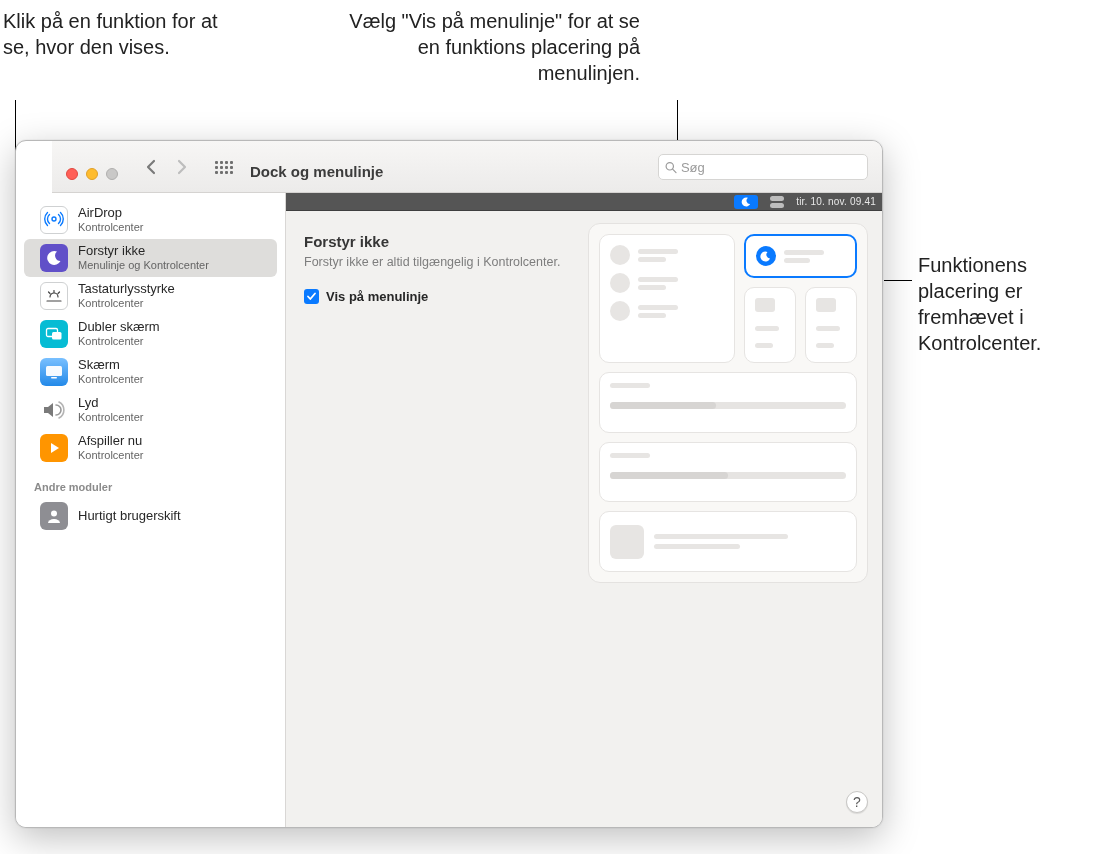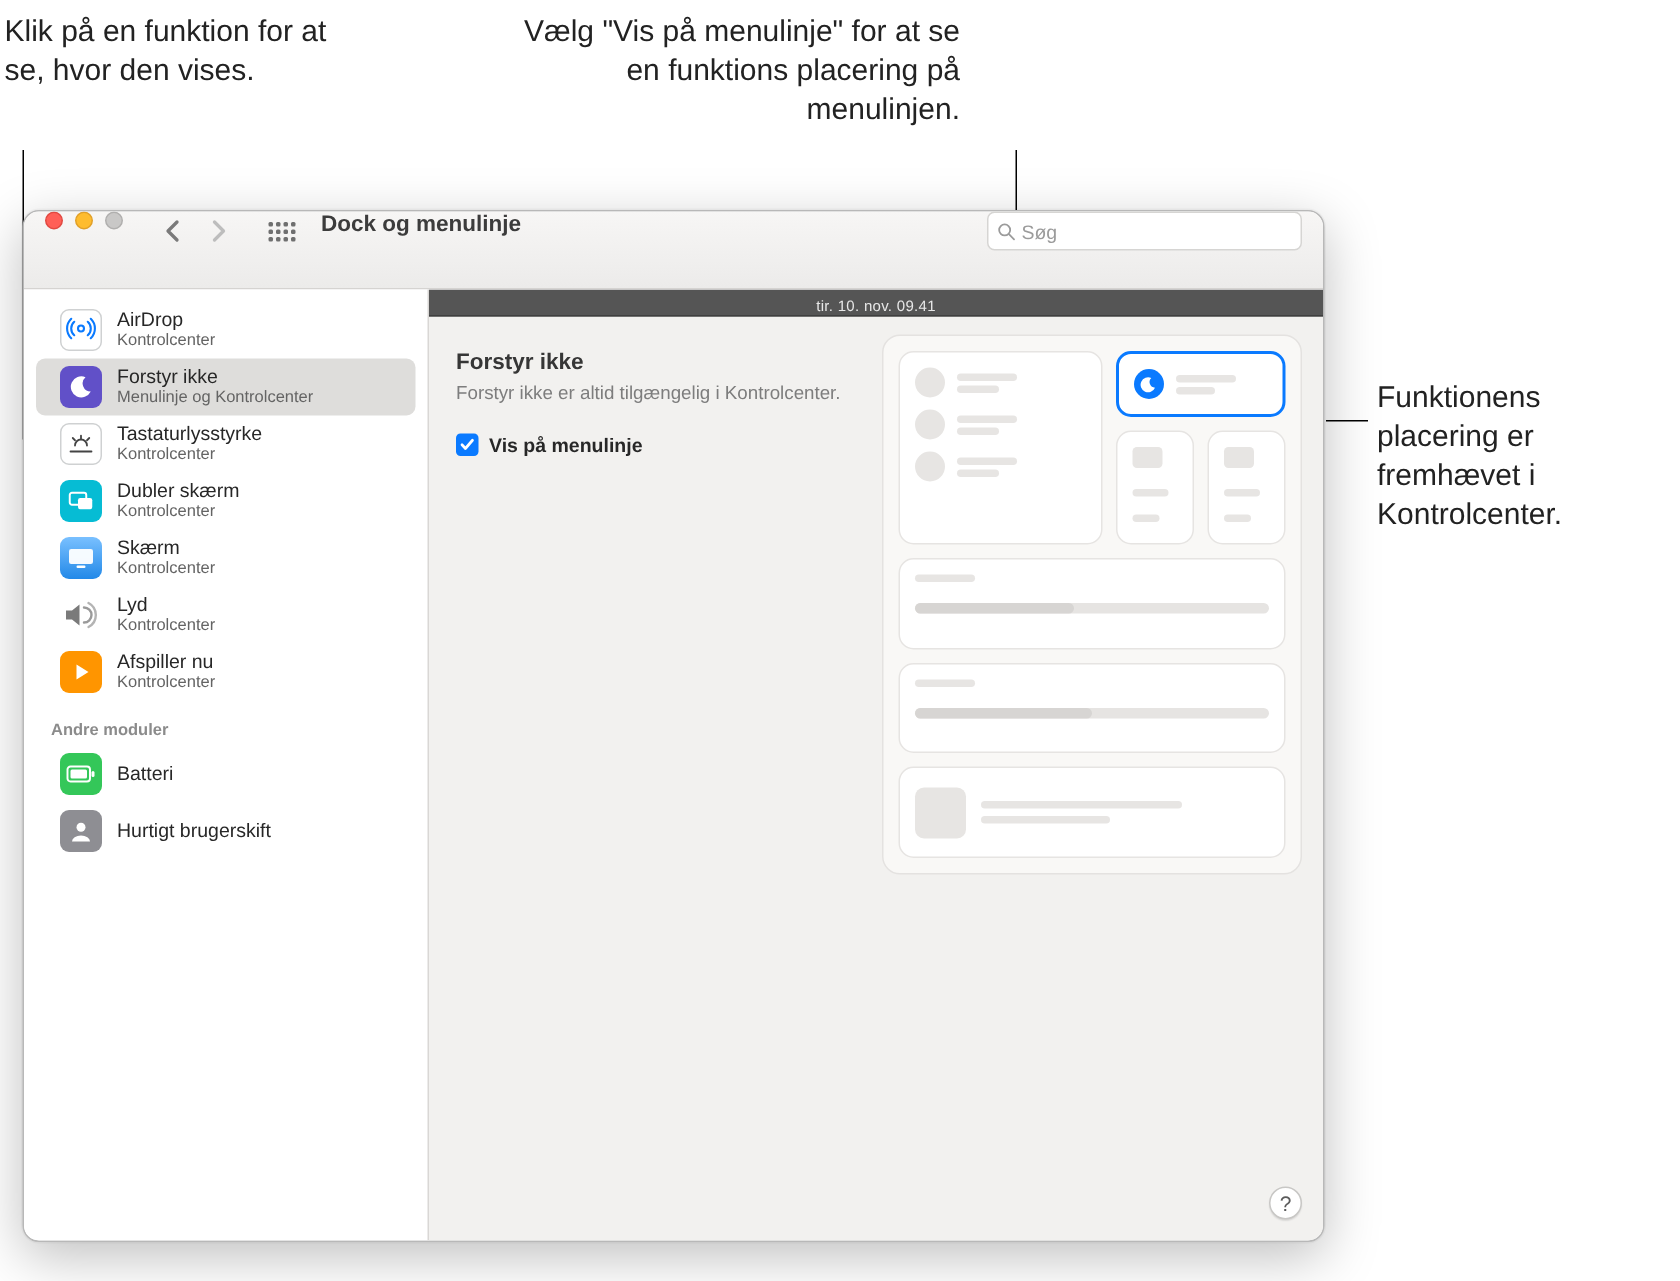--- a/index.html
+++ b/index.html
@@ -39,22 +39,23 @@
     background: #fff;
     display: flex;
     flex-direction: column;
   }
 
   .toolbar {
     height: 52px;
     background: linear-gradient(#f7f6f5,#ecebea);
     border-bottom: 1px solid #d5d3d1;
     display: flex;
-    align-items: flex-start;
-    padding: 0 14px;
+    align-items: flex-end;
+    padding: 12px 14px;
+    margin-left: 36px;
   }
   .traffic { display:flex; gap:8px; margin-right:18px; }
   .tl { width:12px; height:12px; border-radius:50%; }
   .tl.r{background:#ff5f57;border:1px solid #e14941;}
   .tl.y{background:#febc2e;border:1px solid #e1a028;}
   .tl.g{background:#c9c8c7;border:1px solid #b0afae;}
 
   .nav-arrows { display:flex; gap:4px; margin-right:14px; }
   .nav-btn {
     width:28px; height:26px;
@@ -98,21 +99,21 @@
   .sb-section{
     font-size:11px;font-weight:700;color:#8b8b8b;padding:14px 18px 4px 18px;
   }
 
   
   .main{flex:1;background:#f2f1ef;position:relative;overflow:hidden;}
 
   .preview-menubar{
     height:18px;background:#555;border-bottom:1px solid #3f3f3f;
     display:flex;align-items:center;justify-content:flex-end;
-    padding:0 6px;gap:10px;font-size:10px;color:#ddd;flex-direction:column;
+    padding:0 6px;gap:10px;font-size:10px;color:#ddd;
   }
   .mb-chip{
     background:#0a7aff;border-radius:3px;width:24px;height:14px;
     display:flex;align-items:center;justify-content:center;
   }
   .mb-stack{width:18px;height:12px;display:flex;align-items:center;justify-content:center;}
   .mb-stack svg{display:block;}
   .mb-time{letter-spacing:0.2px;color:#e8e8e8;}
 
   .main-left{
@@ -331,32 +332,20 @@
         </div>
         <div class="sb-text">
           <div class="t">Afspiller nu</div>
           <div class="s">Kontrolcenter</div>
         </div>
       </div>
 
       <div class="sb-section">Andre moduler</div>
 
 
-      <div class="sb-item">
-        <div class="sb-icon ic-bat">
-          <svg width="20" height="12" viewBox="0 0 20 12">
-              <rect x="1" y="1" width="15" height="10" rx="2" fill="none" stroke="#fff" stroke-width="1.3"></rect>
-              <rect x="3" y="3" width="11" height="6" rx="1" fill="#fff"></rect>
-              <rect x="17" y="4" width="2" height="4" rx="1" fill="#fff"></rect>
-            </svg>
-        </div>
-        <div class="sb-text">
-          <div class="t">Batteri</div>
-        </div>
-      </div>
 
       <div class="sb-item">
         <div class="sb-icon ic-user">
           <svg width="18" height="18" viewBox="0 0 18 18">
               <circle cx="9" cy="6.5" r="3" fill="#fff"></circle>
               <path d="M3 16 A6 4 0 0 1 15 16 Z" fill="#fff"></path>
             </svg>
         </div>
         <div class="sb-text">
           <div class="t">Hurtigt brugerskift</div>

